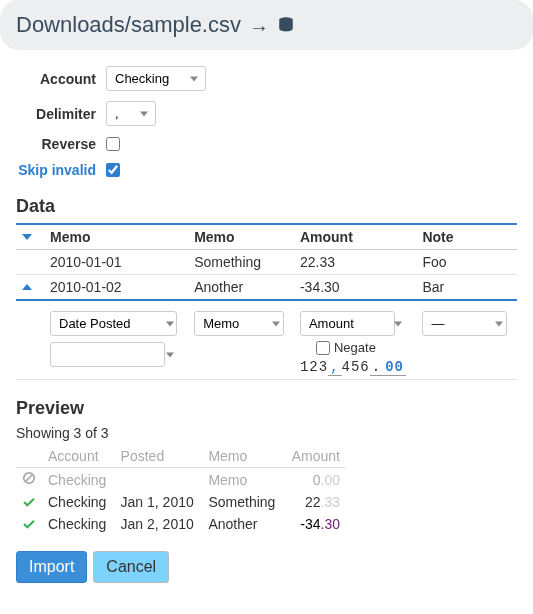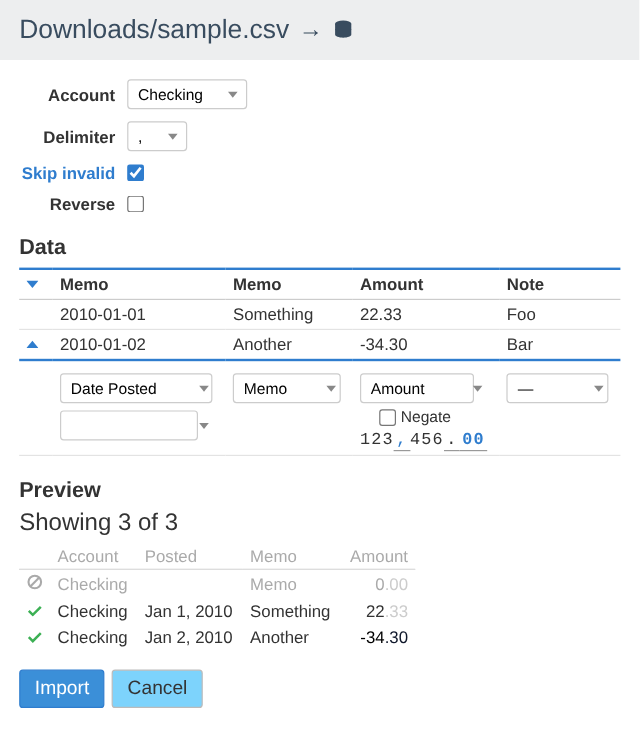--- a/index.html
+++ b/index.html
@@ -1,17 +1,17 @@
 <!DOCTYPE html>
 <html><head>
 <meta charset="utf-8">
 <style>
 * { box-sizing: border-box; margin: 0; padding: 0; }
 body { font-family: -apple-system, BlinkMacSystemFont, "Segoe UI", sans-serif; font-size: 14px; color: #333; background: #fff; width: 533px; }
-.header { background: #edeeef; padding: 12px 16px; display: flex; align-items: center; gap: 8px; }
+.header { background: #edeeef; padding: 12px 16px; display: flex; align-items: center; gap: 8px; border-radius: 19px; }
 .header-title { font-size: 22px; color: #394c5f; font-weight: 500; }
 .arrow-icon { font-size: 20px; color: #394c5f; font-weight: bold; }
 .db-icon { width: 18px; height: 20px; display: inline-block; }
 .db-icon svg { width: 100%; height: 100%; fill: #394c5f; }
 .content { padding: 16px; }
 .form-row { display: flex; align-items: center; margin-bottom: 10px; }
 .form-label { width: 90px; text-align: right; padding-right: 10px; font-weight: 600; color: #333; }
 .select { border: 1px solid #ccc; border-radius: 3px; padding: 4px 22px 4px 8px; font-size: 13px; background: #fff; appearance: none; position: relative; }
 .select-wrap { position: relative; display: inline-block; }
 .select-wrap::after { content: ""; position: absolute; right: 8px; top: 50%; transform: translateY(-50%); border-left: 4px solid transparent; border-right: 4px solid transparent; border-top: 5px solid #888; pointer-events: none; }
@@ -28,33 +28,33 @@
 .data-table tbody tr { border-bottom: 1px solid #e3e3e3; }
 .data-table tbody tr.expanded { border-top: 1px solid #2f7dce; border-bottom: 2px solid #2f7dce; }
 .mapping-row { padding: 10px 0; }
 .mapping-row td { padding: 10px 6px 4px; vertical-align: top; }
 .mapping-select { width: 100%; }
 .num-sample { font-family: "Courier New", monospace; font-size: 14px; margin-top: 4px; letter-spacing: 1px; }
 .num-sample .comma { color: #2f7dce; border-bottom: 1px solid #999; padding: 0 2px; }
 .num-sample .dot { color: #333; border-bottom: 1px solid #999; padding: 0 2px; }
 .num-sample .zeros { color: #2f7dce; border-bottom: 1px solid #999; padding: 0 2px; font-weight: bold; }
 .negate-wrap { display: flex; align-items: center; gap: 4px; margin-top: 4px; font-size: 13px; margin-left: 16px; }
-.preview-info { font-size: 20px; margin: 6px 0 4px; }
+.preview-info { font-size: 14px; margin: 6px 0 4px; }
 .preview-table { width: 330px; border-collapse: collapse; }
 .preview-table th, .preview-table td { text-align: left; padding: 3px 6px; font-size: 14px; }
 .preview-table th { color: #aaa; font-weight: 400; border-bottom: 1px solid #ddd; }
 .preview-table th.icon-col { width: 22px; }
 .preview-table th.amount, .preview-table td.amount { text-align: right; }
 .preview-table tr.header-row td, .preview-table tr.header-row { color: #aaa; }
 .preview-table .skip-icon svg { width: 14px; height: 14px; stroke: #aaa; fill: none; stroke-width: 2; }
 .preview-table .check-icon svg { width: 14px; height: 10px; stroke: #3cb054; fill: none; stroke-width: 2.5; }
 .amt-main { color: #333; }
 .amt-dec { color: #ccc; }
 .amt-neg { color: #000000; }
-.amt-neg-dec { color: #0f172a; }
+.amt-neg-dec { color: #701a75; }
 .buttons { margin-top: 16px; display: flex; gap: 6px; }
 .btn { border-radius: 3px; padding: 6px 12px; font-size: 16px; cursor: pointer; border: 1px solid transparent; }
 .btn-primary { background: #3b8fd8; color: #fff; border-color: #2f7dce; }
 .btn-default { background: #7dd3fc; color: #333; border: 1px solid #bbb; }
 </style>
 </head>
 <body>
 
 <div class="header">
   <span class="header-title">Downloads/sample.csv</span>
@@ -82,27 +82,27 @@
   <div class="form-row">
     <div class="form-label">Delimiter</div>
     <div class="select-wrap">
       <select class="select" style="width:50px">
         <option>,</option>
       </select>
     </div>
   </div>
 
   <div class="form-row">
+    <div class="form-label">Reverse</div>
+    <input type="checkbox" class="checkbox" style="">
+  </div>
+
+  <div class="form-row">
     <div class="form-label" style="color:#2f7dce">Skip invalid</div>
     <input type="checkbox" class="checkbox checked" checked="" style="">
-  </div>
-
-  <div class="form-row">
-    <div class="form-label">Reverse</div>
-    <input type="checkbox" class="checkbox" style="">
   </div>
 
   <h3 class="section">Data</h3>
 
   <table class="data-table">
     <thead>
       <tr>
         <th class="caret-col">
           <span class="caret-down"><svg viewBox="0 0 10 10">
                 <polygon points="0,2 10,2 5,8"></polygon>

